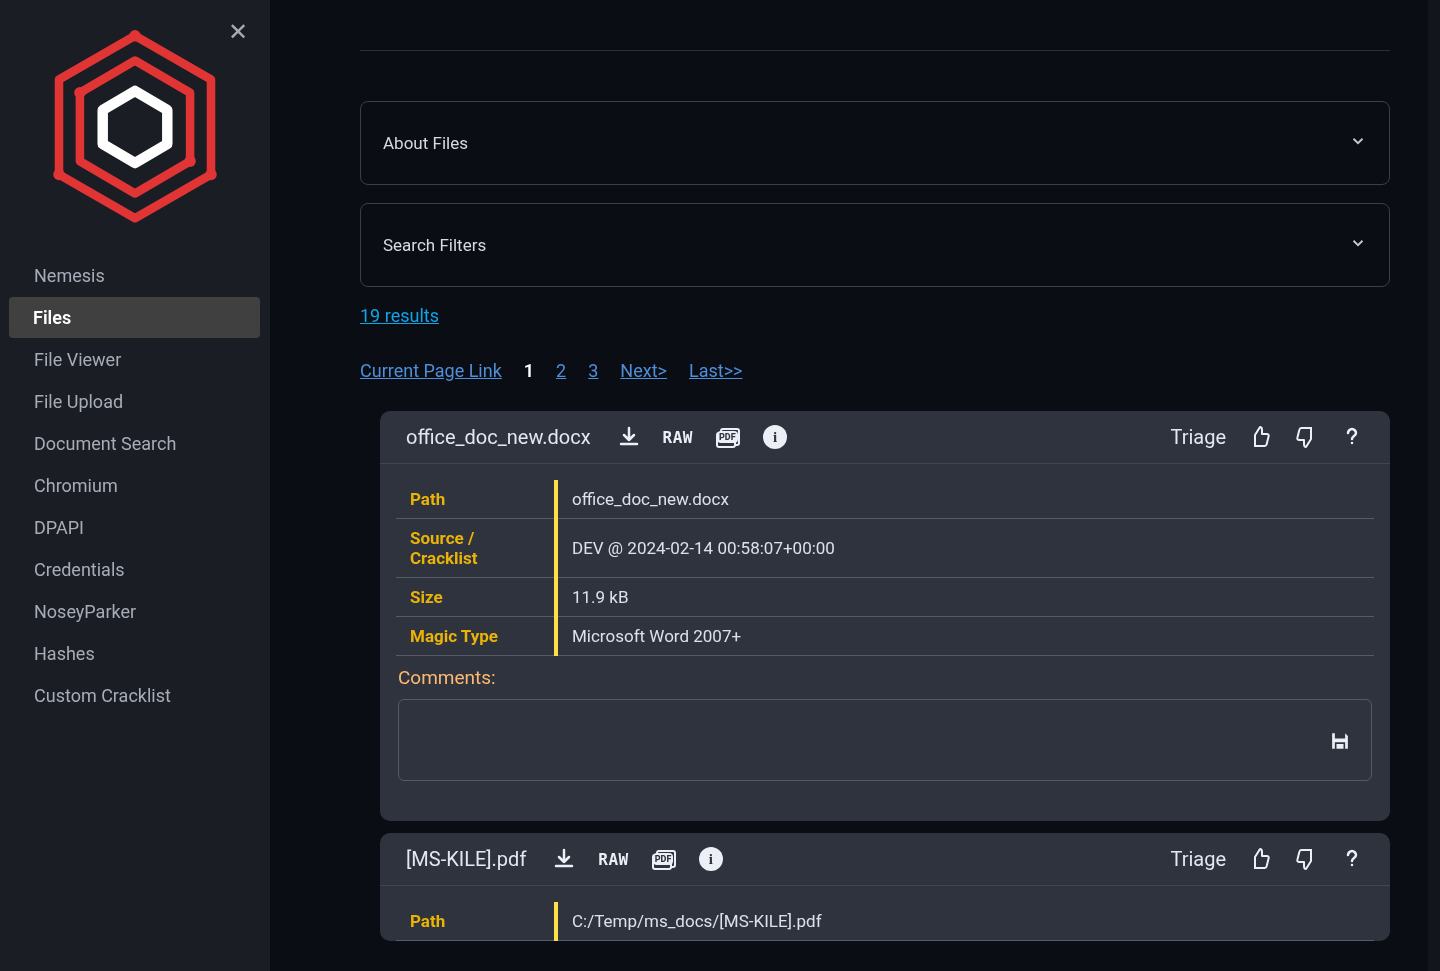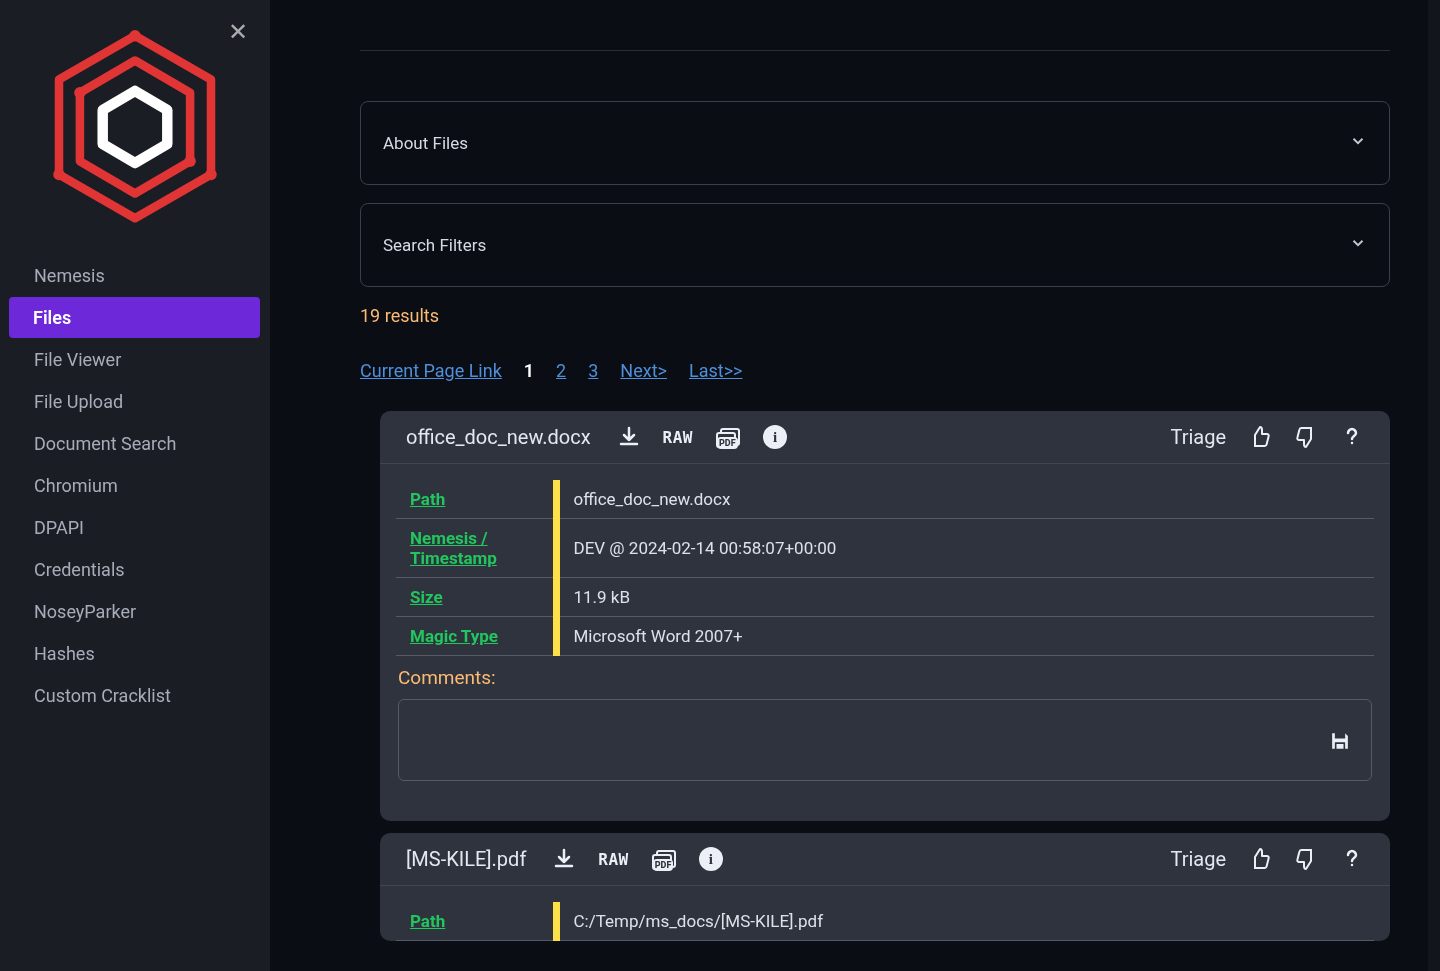--- a/index.html
+++ b/index.html
@@ -35,21 +35,21 @@
   .logo-wrap svg { width: 190px; height: 210px; }
   .nav-item {
     padding: 10px 24px;
     color: #a7adb8;
     font-size: 18px;
     cursor: pointer;
     margin: 1px 10px;
     border-radius: 4px;
   }
   .nav-item.active {
-    background: #6d28d9;
+    background: #404040;
     color: #fff;
     font-weight: 600;
     margin-left: 9px;
   }
   .main {
     flex: 1;
     padding: 0 50px 0 90px;
     overflow-y: hidden;
   }
   .divider {
@@ -64,23 +64,24 @@
     display: flex;
     justify-content: space-between;
     align-items: center;
     cursor: pointer;
     margin-bottom: 18px;
     font-size: 17px;
     color: #d6dae2;
   }
   .chev svg { width: 18px; height: 18px; stroke: #c4c8d2; }
   .results-count {
-    color: #fdba74;
+    color: #0ea5e9;
     font-size: 18px;
     margin: 14px 0 34px 0;
+    text-decoration: underline;
   }
   .pagination {
     display: flex;
     gap: 22px;
     font-size: 18px;
     margin-bottom: 30px;
     align-items: baseline;
   }
   .pagination .link {
     color: #4f8fd9;
@@ -124,21 +125,21 @@
     cursor: pointer;
   }
   .pdf-badge {
     background: #eceff5;
     color: #2e333d;
     font-size: 9px;
     font-weight: 800;
     border-radius: 4px;
     padding: 1px 2px;
     position: absolute;
-    top: 12px;
+    top: 6px;
     left: 2px;
   }
   .pdf-icon-wrap {
     position: relative;
     width: 26px;
     height: 24px;
     cursor: pointer;
   }
   .pdf-icon-wrap svg { width: 26px; height: 24px; fill: none; stroke: #eceff5; stroke-width: 2; }
   .info-circle {
@@ -166,23 +167,22 @@
     font-size: 17px;
   }
   .details-table td {
     padding: 9px 14px;
     border-bottom: 1px solid #555a66;
     color: #dee1ea;
   }
   .details-table td:first-child {
     width: 160px;
     font-weight: 700;
-    border-right: 7px solid #fde047;
-    color: #22c55e;
-    text-decoration: underline;
+    border-right: 4px solid #fde047;
+    color: #eab308;
   }
   .comments-label {
     padding: 10px 18px 10px 18px;
     font-size: 19px;
     color: #fdba74;
   }
   .comments-box {
     margin: 0 18px 40px 18px;
     border: 1px solid #555a66;
     border-radius: 6px;
@@ -307,21 +307,21 @@
           </svg>
       </span>
     </div>
     <table class="details-table">
       <tbody>
           <tr>
             <td>Path</td>
             <td>office_doc_new.docx</td>
           </tr>
       <tr>
-            <td>Nemesis / Timestamp</td>
+            <td>Source / Cracklist</td>
             <td>DEV @ 2024-02-14 00:58:07+00:00</td>
           </tr>
       <tr>
             <td>Size</td>
             <td>11.9 kB</td>
           </tr>
       <tr>
             <td>Magic Type</td>
             <td>Microsoft Word 2007+</td>
           </tr>

